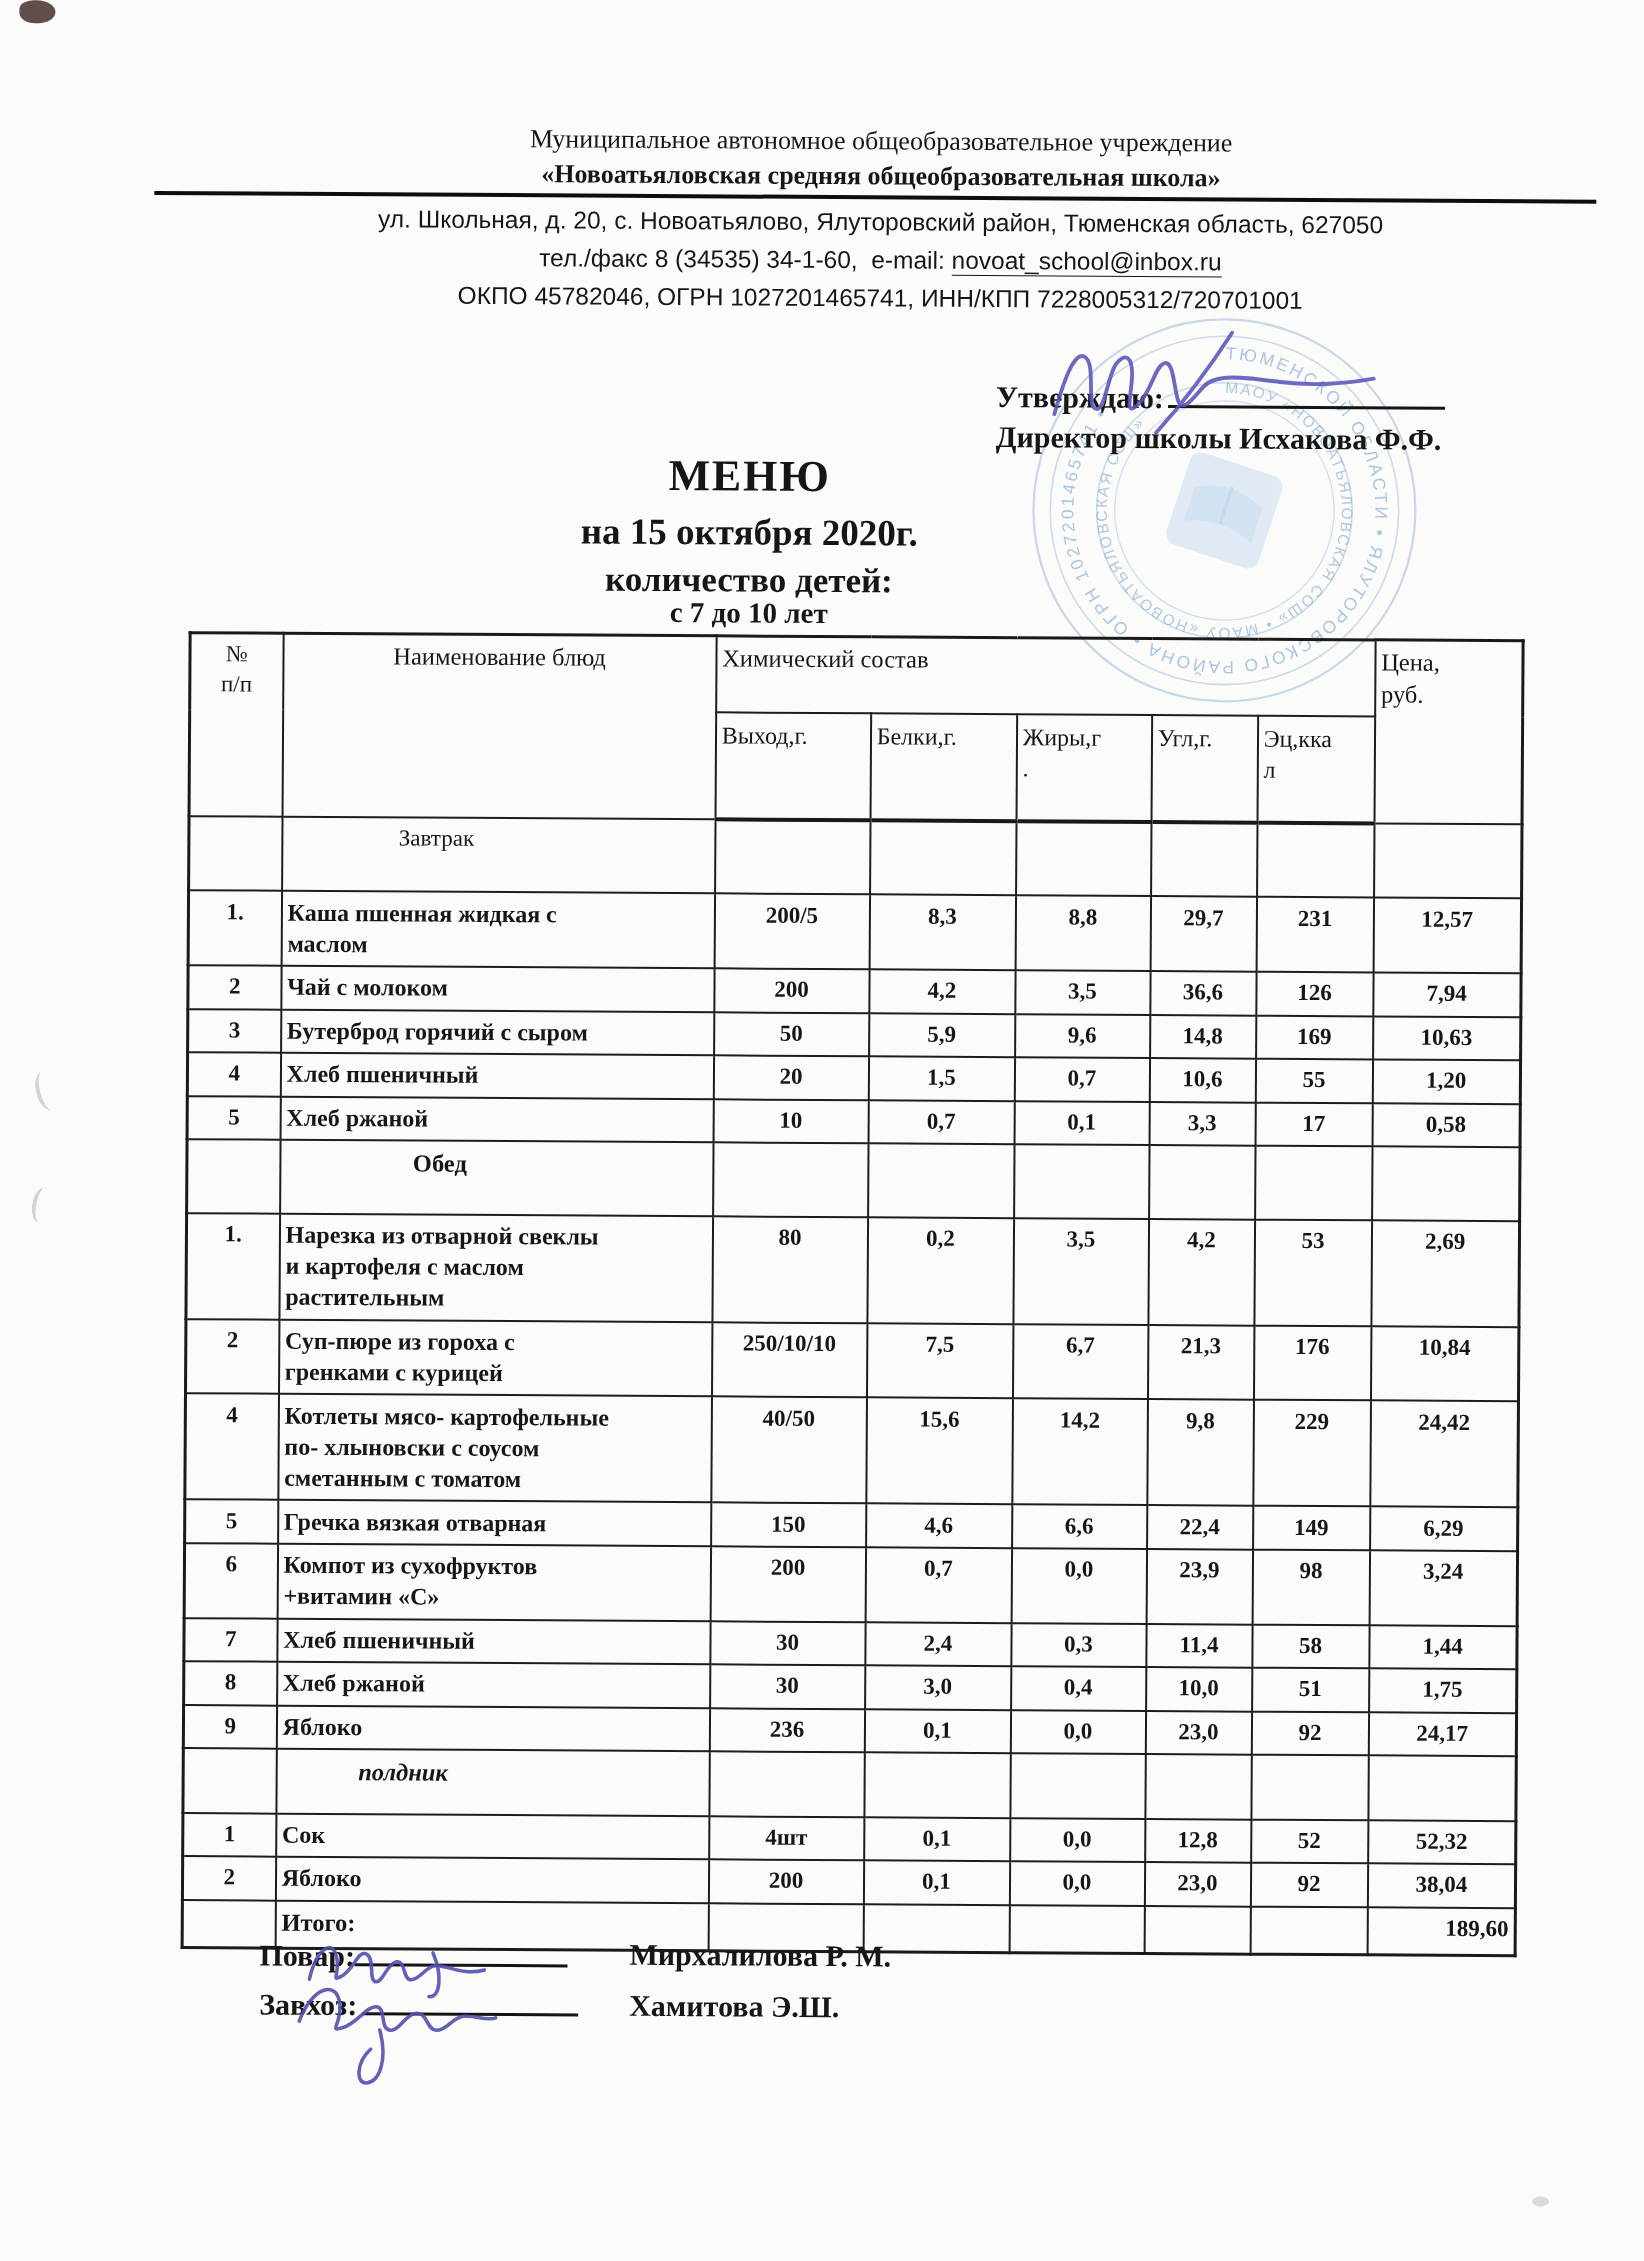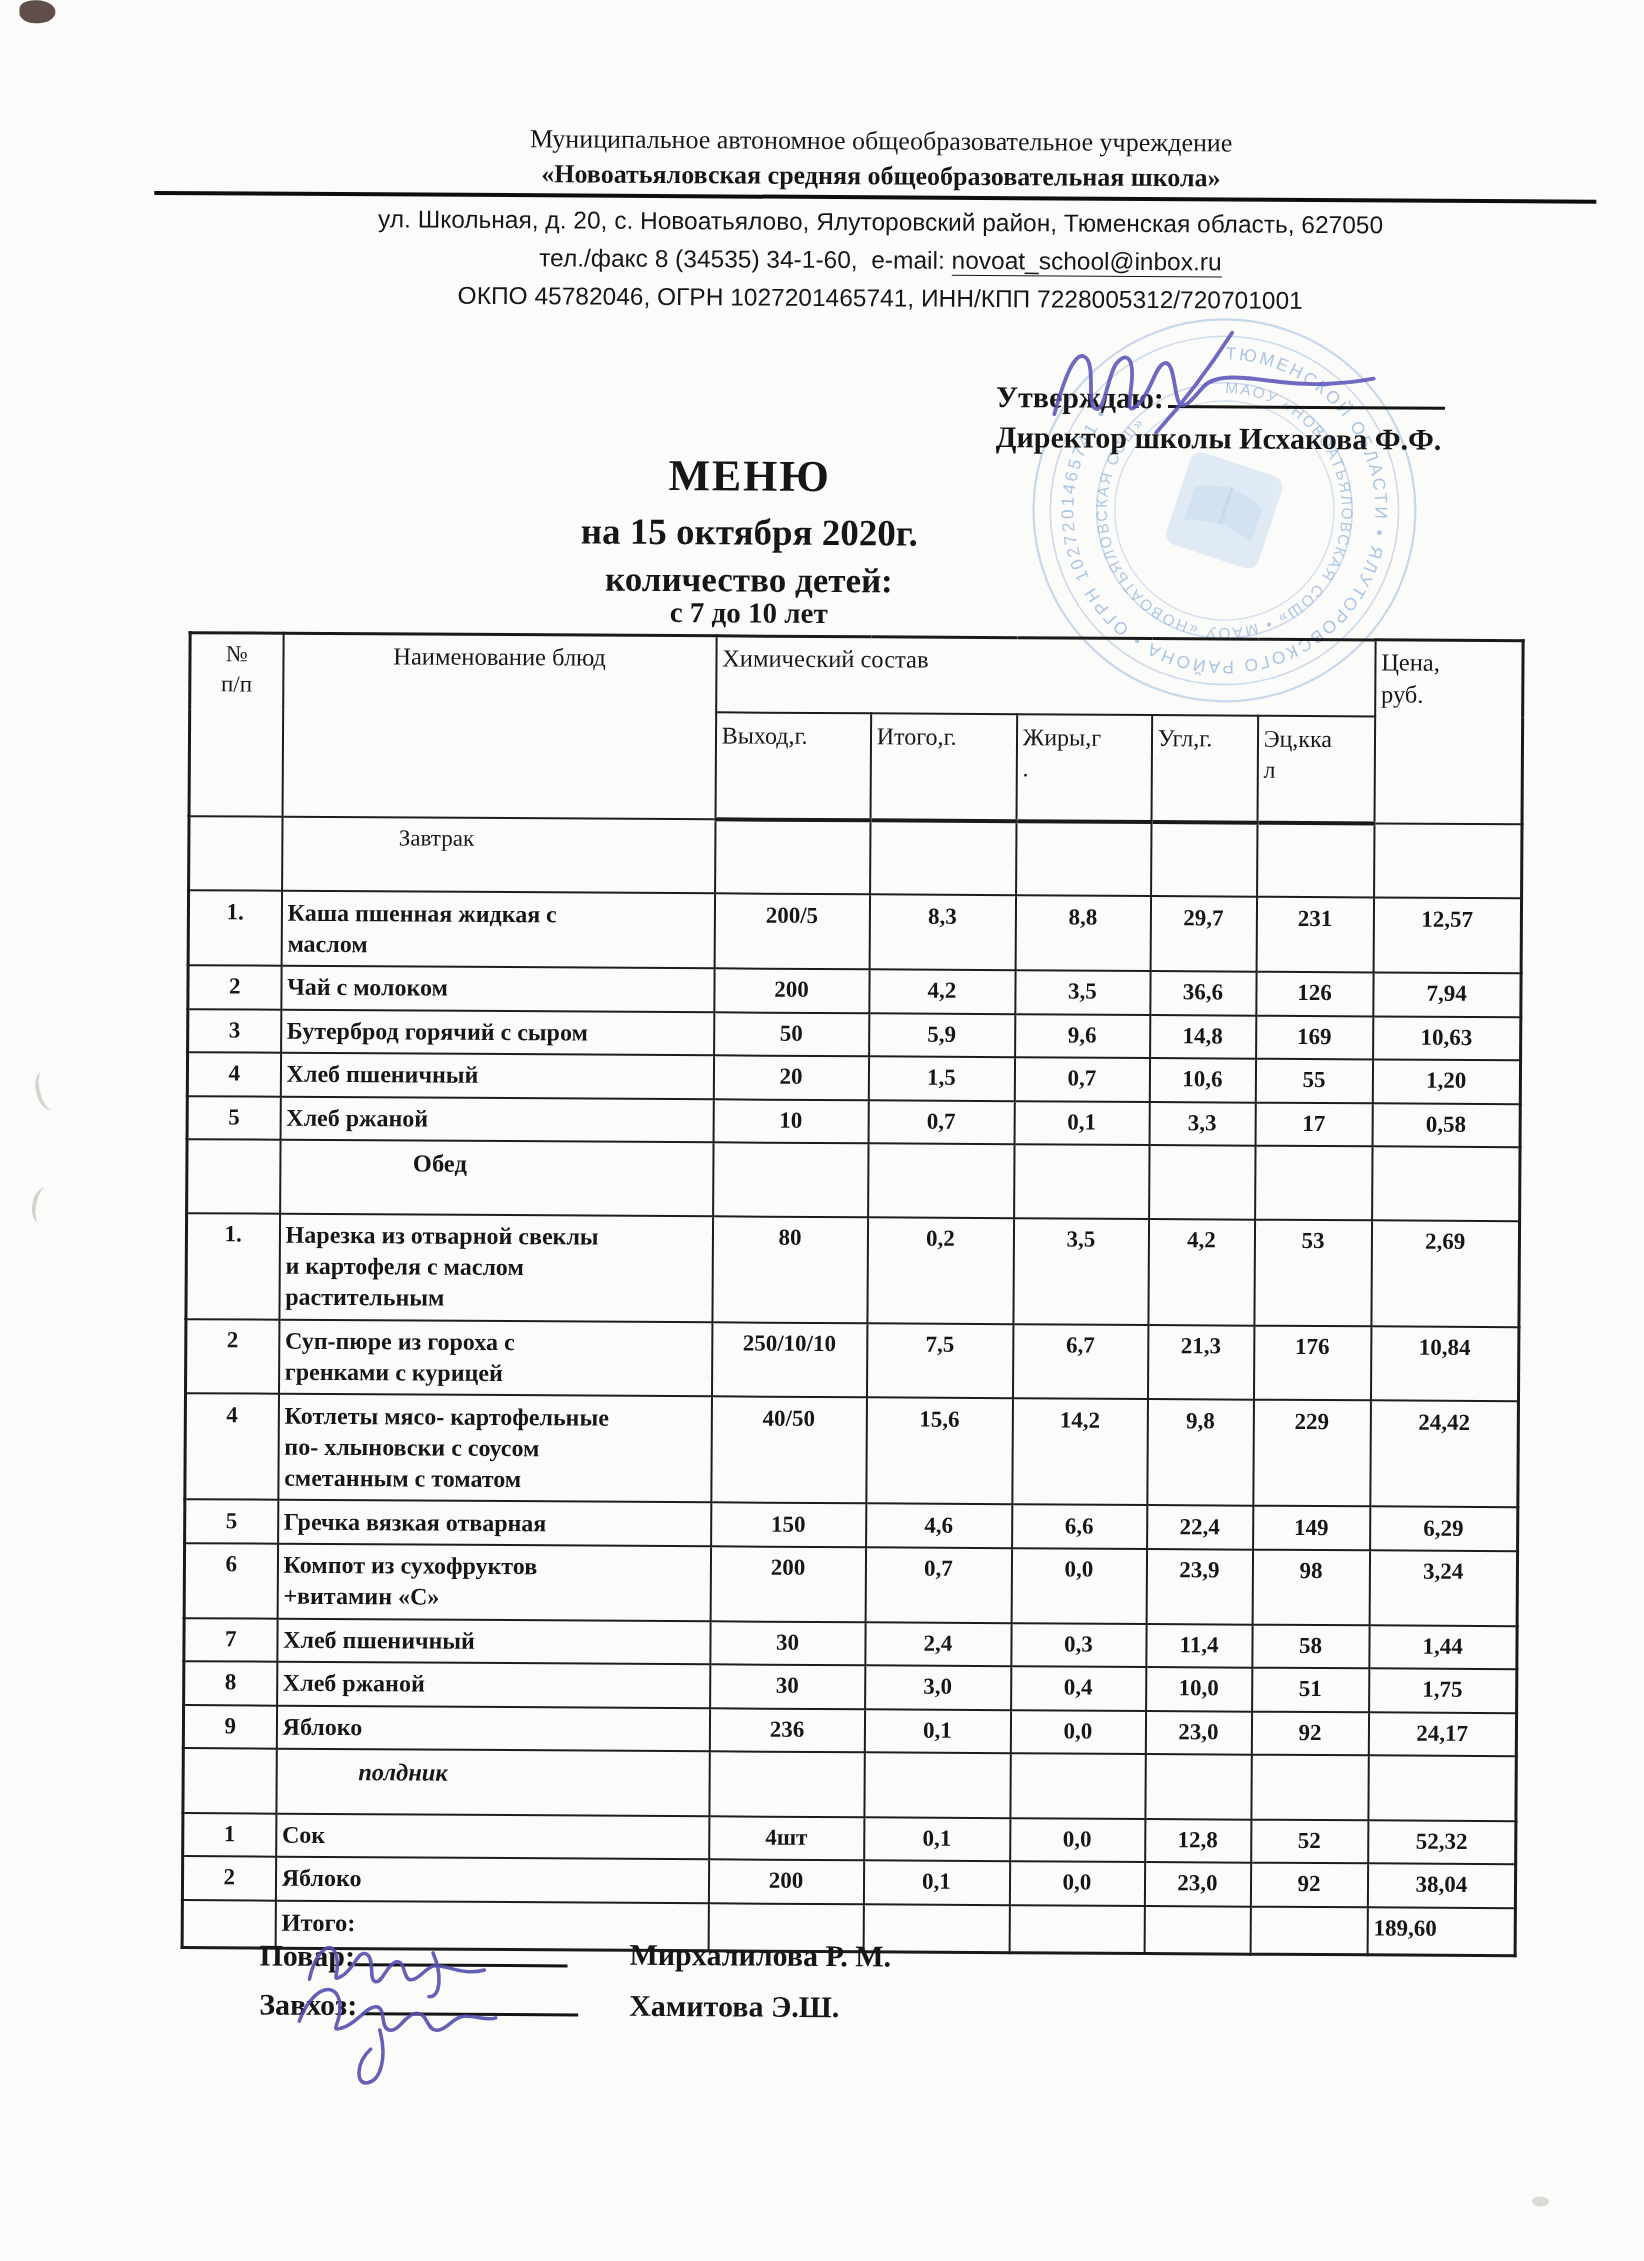--- a/index.html
+++ b/index.html
@@ -60,21 +60,21 @@
   tr.section-row.s2 td { height: 52px; }
   td.sec-label { font-size: 23px; }
   tr.s0 td.sec-label { padding-left: 116px; }
   tr.s1 td.sec-label { padding-left: 132px; font-weight: bold; font-size: 24.5px; }
   tr.s2 td.sec-label { padding-left: 81px; font-weight: bold; font-style: italic; font-size: 24.5px; }
   td.no { text-align: center; font-weight: bold; }
   td.dish { font-weight: bold; font-size: 24px; padding-left: 13px; white-space: pre-line; }
   td.num { text-align: center; font-weight: bold; }
   tr.total-row td { height: 35px; }
   td.total-label { font-weight: bold; font-size: 24.5px; padding-left: 13px; }
-  td.total-price { text-align: left; font-weight: bold; }
+  td.total-price { text-align: right; font-weight: bold; }
   
   .f-label { position: absolute; font-weight: bold; font-size: 30px; white-space: nowrap; }
   .f-line { display: inline-block; border-bottom: 3.2px solid #141414; height: 28px; }
   .fl1 { left: 266px; top: 1938px; }
   .fl2 { left: 266px; top: 1987px; }
   .fn1 { left: 636px; top: 1939px; }
   .fn2 { left: 636px; top: 1990px; }
   
   .stamp { position: absolute; left: 1022px; top: 308px; opacity: 0.55; }
   .sig { position: absolute; }
@@ -158,21 +158,21 @@
       <tr>
         <th class="h-no" rowspan="2">№
 п/п</th>
         <th class="h-name" rowspan="2">Наименование блюд</th>
         <th class="h-chem" colspan="5">Химический состав</th>
         <th class="h-price" rowspan="2">Цена,
 руб.</th>
       </tr>
       <tr class="subhead">
         <th>Выход,г.</th>
-        <th>Итого,г.</th>
+        <th>Белки,г.</th>
         <th>Жиры,г
 .</th>
         <th>Угл,г.</th>
         <th>Эц,кка
 л</th>
       </tr>
     </thead>
     <tbody>
         <tr class="section-row s0">
           <td></td>

